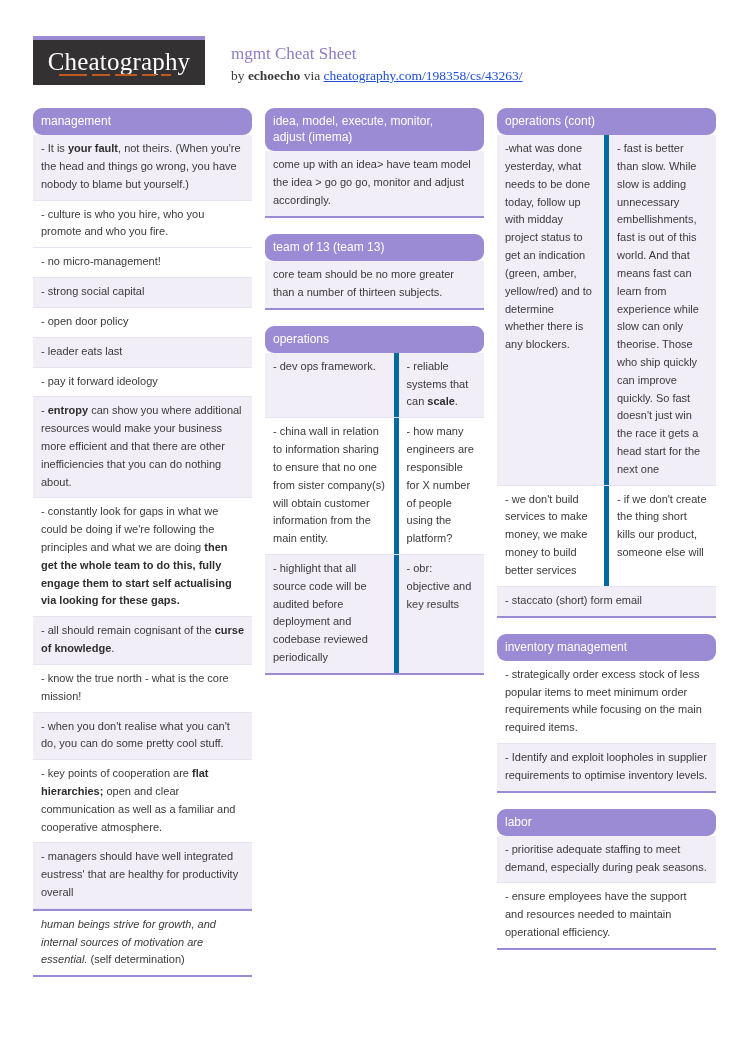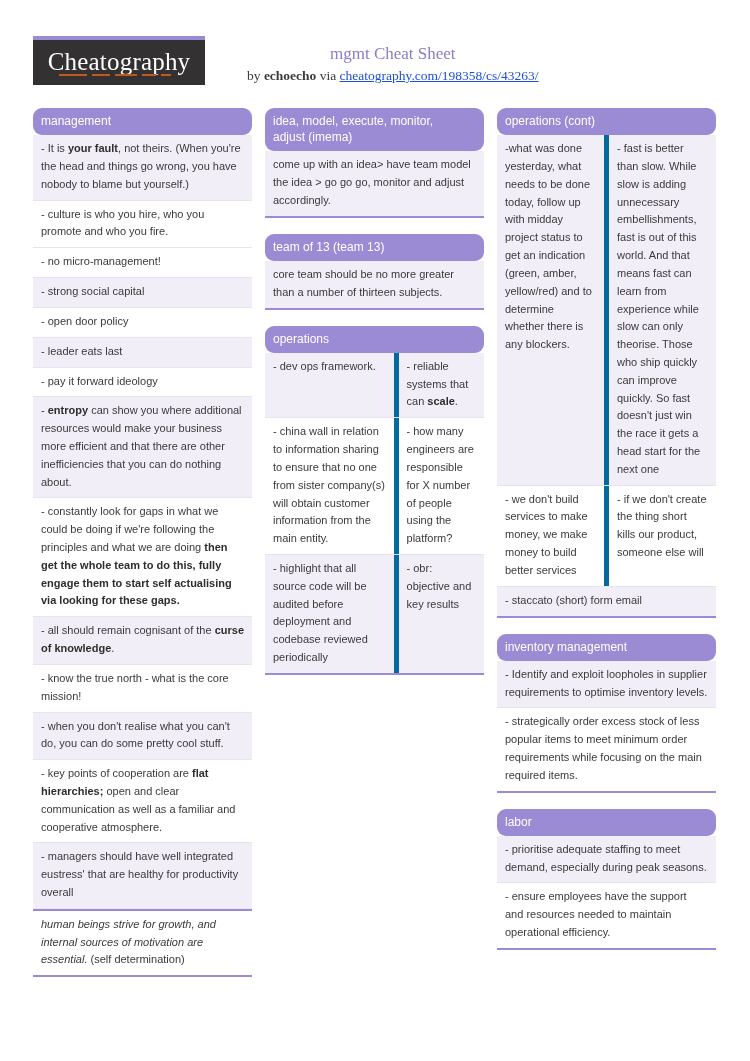--- a/index.html
+++ b/index.html
@@ -49,21 +49,21 @@
     width: 122px; height: 2px;
     display: flex; gap: 5px;
   }
   .logo-underline i { display: block; height: 2px; background: #c0591f; }
   .logo-underline i:nth-child(1) { width: 28px; }
   .logo-underline i:nth-child(2) { width: 18px; }
   .logo-underline i:nth-child(3) { width: 22px; }
   .logo-underline i:nth-child(4) { width: 14px; }
   .logo-underline i:nth-child(5) { width: 10px; }
 
-  .title-wrap { margin-left: 42px; padding-top: 7px; text-align: center; }
+  .title-wrap { margin-left: 26px; padding-top: 7px; }
   .sheet-title {
     font-family: "Liberation Serif", serif;
     font-size: 17px;
     color: #8d7cc6;
     line-height: 1.25;
   }
   .byline {
     font-family: "Liberation Serif", serif;
     font-size: 13.5px;
     color: #3b3b3b;
@@ -237,26 +237,26 @@
           <div class="row even">
             <div class="cell c-half"><span>- we don't build services to make money, we make money to build better services</span></div>
             <div class="cell c-half"><span>- if we don't create the thing short kills our product, someone else will</span></div>
           </div>
           <div class="row odd">
             <div class="cell"><span>- staccato (short) form email</span></div>
           </div>
         </div>
         <div class="block">
           <div class="block-title">inventory management</div>
+          <div class="row even">
+            <div class="cell"><span>- strategically order excess stock of less popular items to meet minimum order requirements while focusing on the main required items.</span></div>
+          </div>
           <div class="row odd">
             <div class="cell"><span>- Identify and exploit loopholes in supplier requirements to optimise inventory levels.</span></div>
           </div>
-          <div class="row even">
-            <div class="cell"><span>- strategically order excess stock of less popular items to meet minimum order requirements while focusing on the main required items.</span></div>
-          </div>
         </div>
         <div class="block">
           <div class="block-title">labor</div>
           <div class="row odd">
             <div class="cell"><span>- prioritise adequate staffing to meet demand, especially during peak seasons.</span></div>
           </div>
           <div class="row even">
             <div class="cell"><span>- ensure employees have the support and resources needed to maintain operational efficiency.</span></div>
           </div>
         </div>

